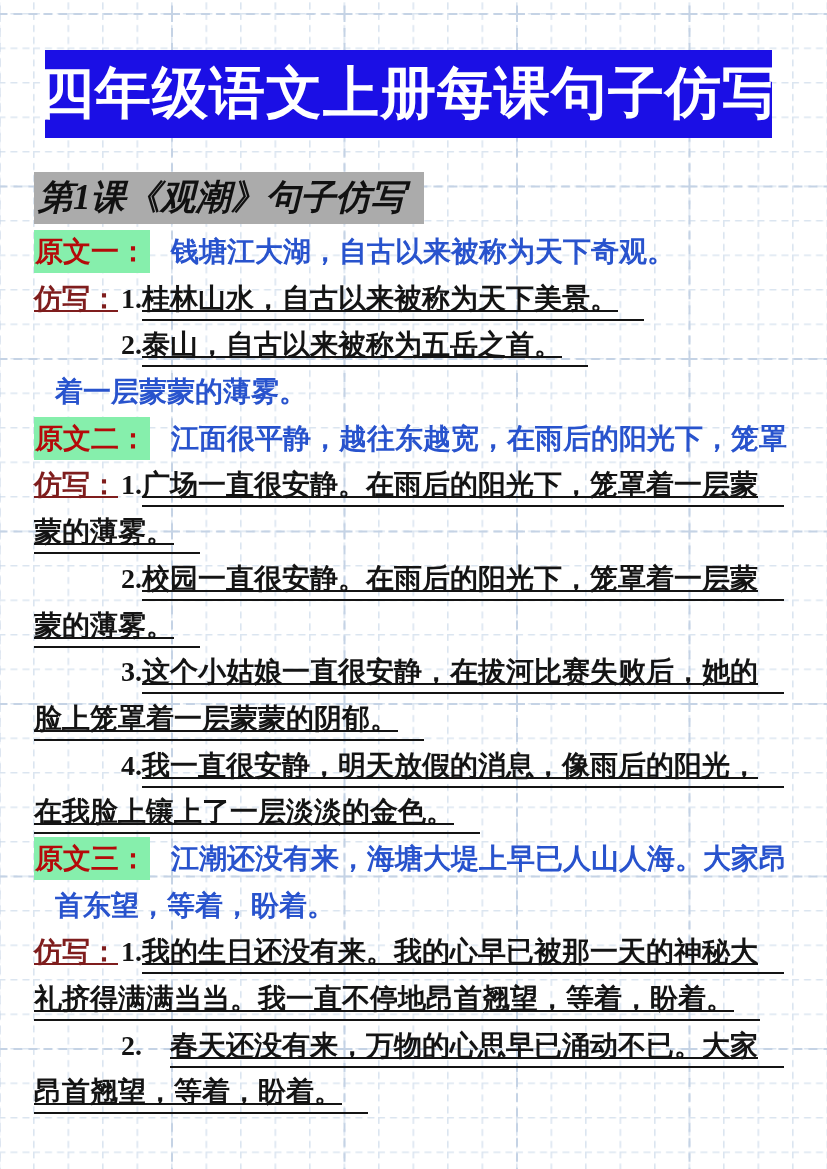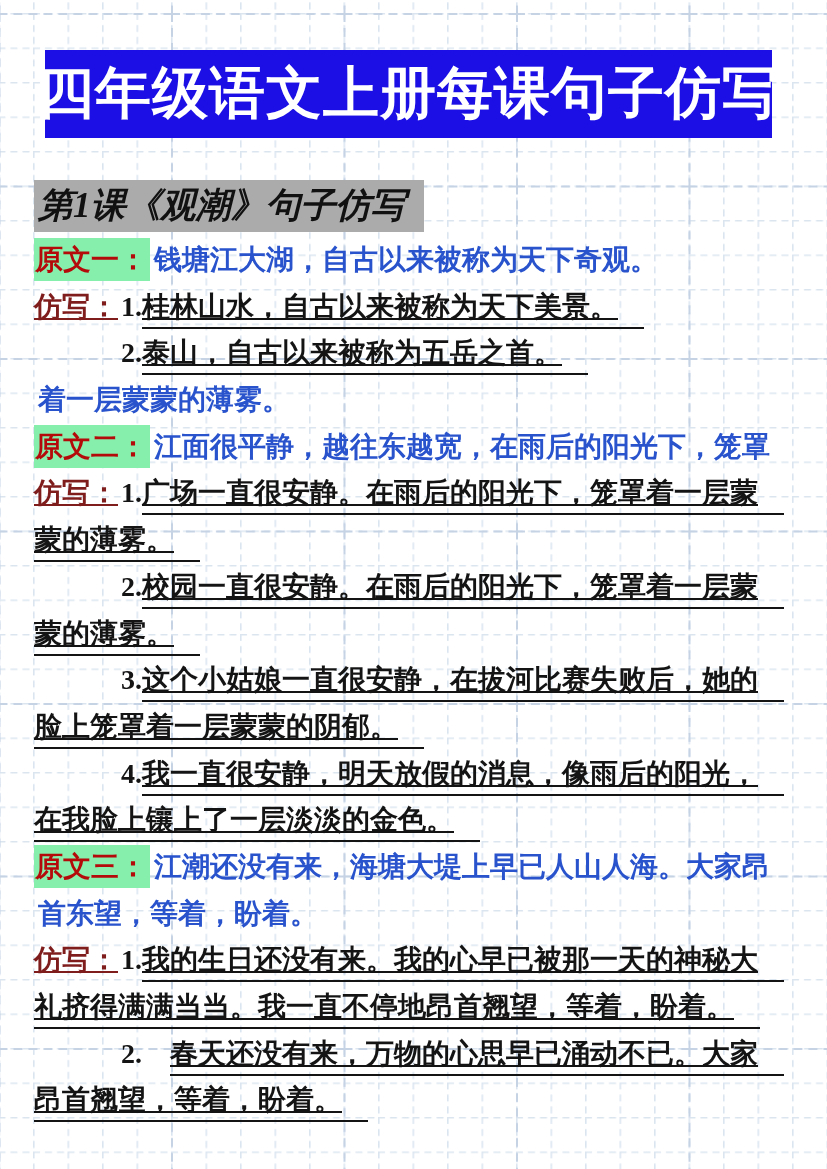--- a/index.html
+++ b/index.html
@@ -25,21 +25,21 @@
     align-items: center;
     justify-content: center;
     font-size: 56px;
     font-weight: 700;
     white-space: nowrap;
     z-index: 2;
     letter-spacing: 1px;
   }
   .content {
     position: absolute;
-    left: 34px; top: 180px;
+    left: 34px; top: 172px;
     width: 760px;
     z-index: 2;
   }
   .lesson-title {
     display: inline-block;
     background: #ababab;
     color: #111111;
     font-size: 35px;
     line-height: 52px;
     height: 52px;
@@ -56,21 +56,21 @@
     font-weight: 700;
     white-space: nowrap;
     color: #141414;
   }
   .bodyline.ind { padding-left: 87px; }
   .seg-olabel {
     color: #b50a0a;
     background: #86efac;
     padding: 6px 3px 6px 1px;
   }
-  .seg-src { color: #2853cd; padding-left: 4px; text-align: right; }
+  .seg-src { color: #2853cd; padding-left: 21px; text-align: right; }
   .seg-glabel { color: #7f1d1d; padding-right: 3px; text-decoration: underline; }
   .seg-num { color: #141414; }
   .seg-ul {
     color: #141414;
     border-bottom: 2.5px solid #141414;
     padding-bottom: 5px;
     padding-right: 26px;
     text-decoration: underline;
   }
 </style>

